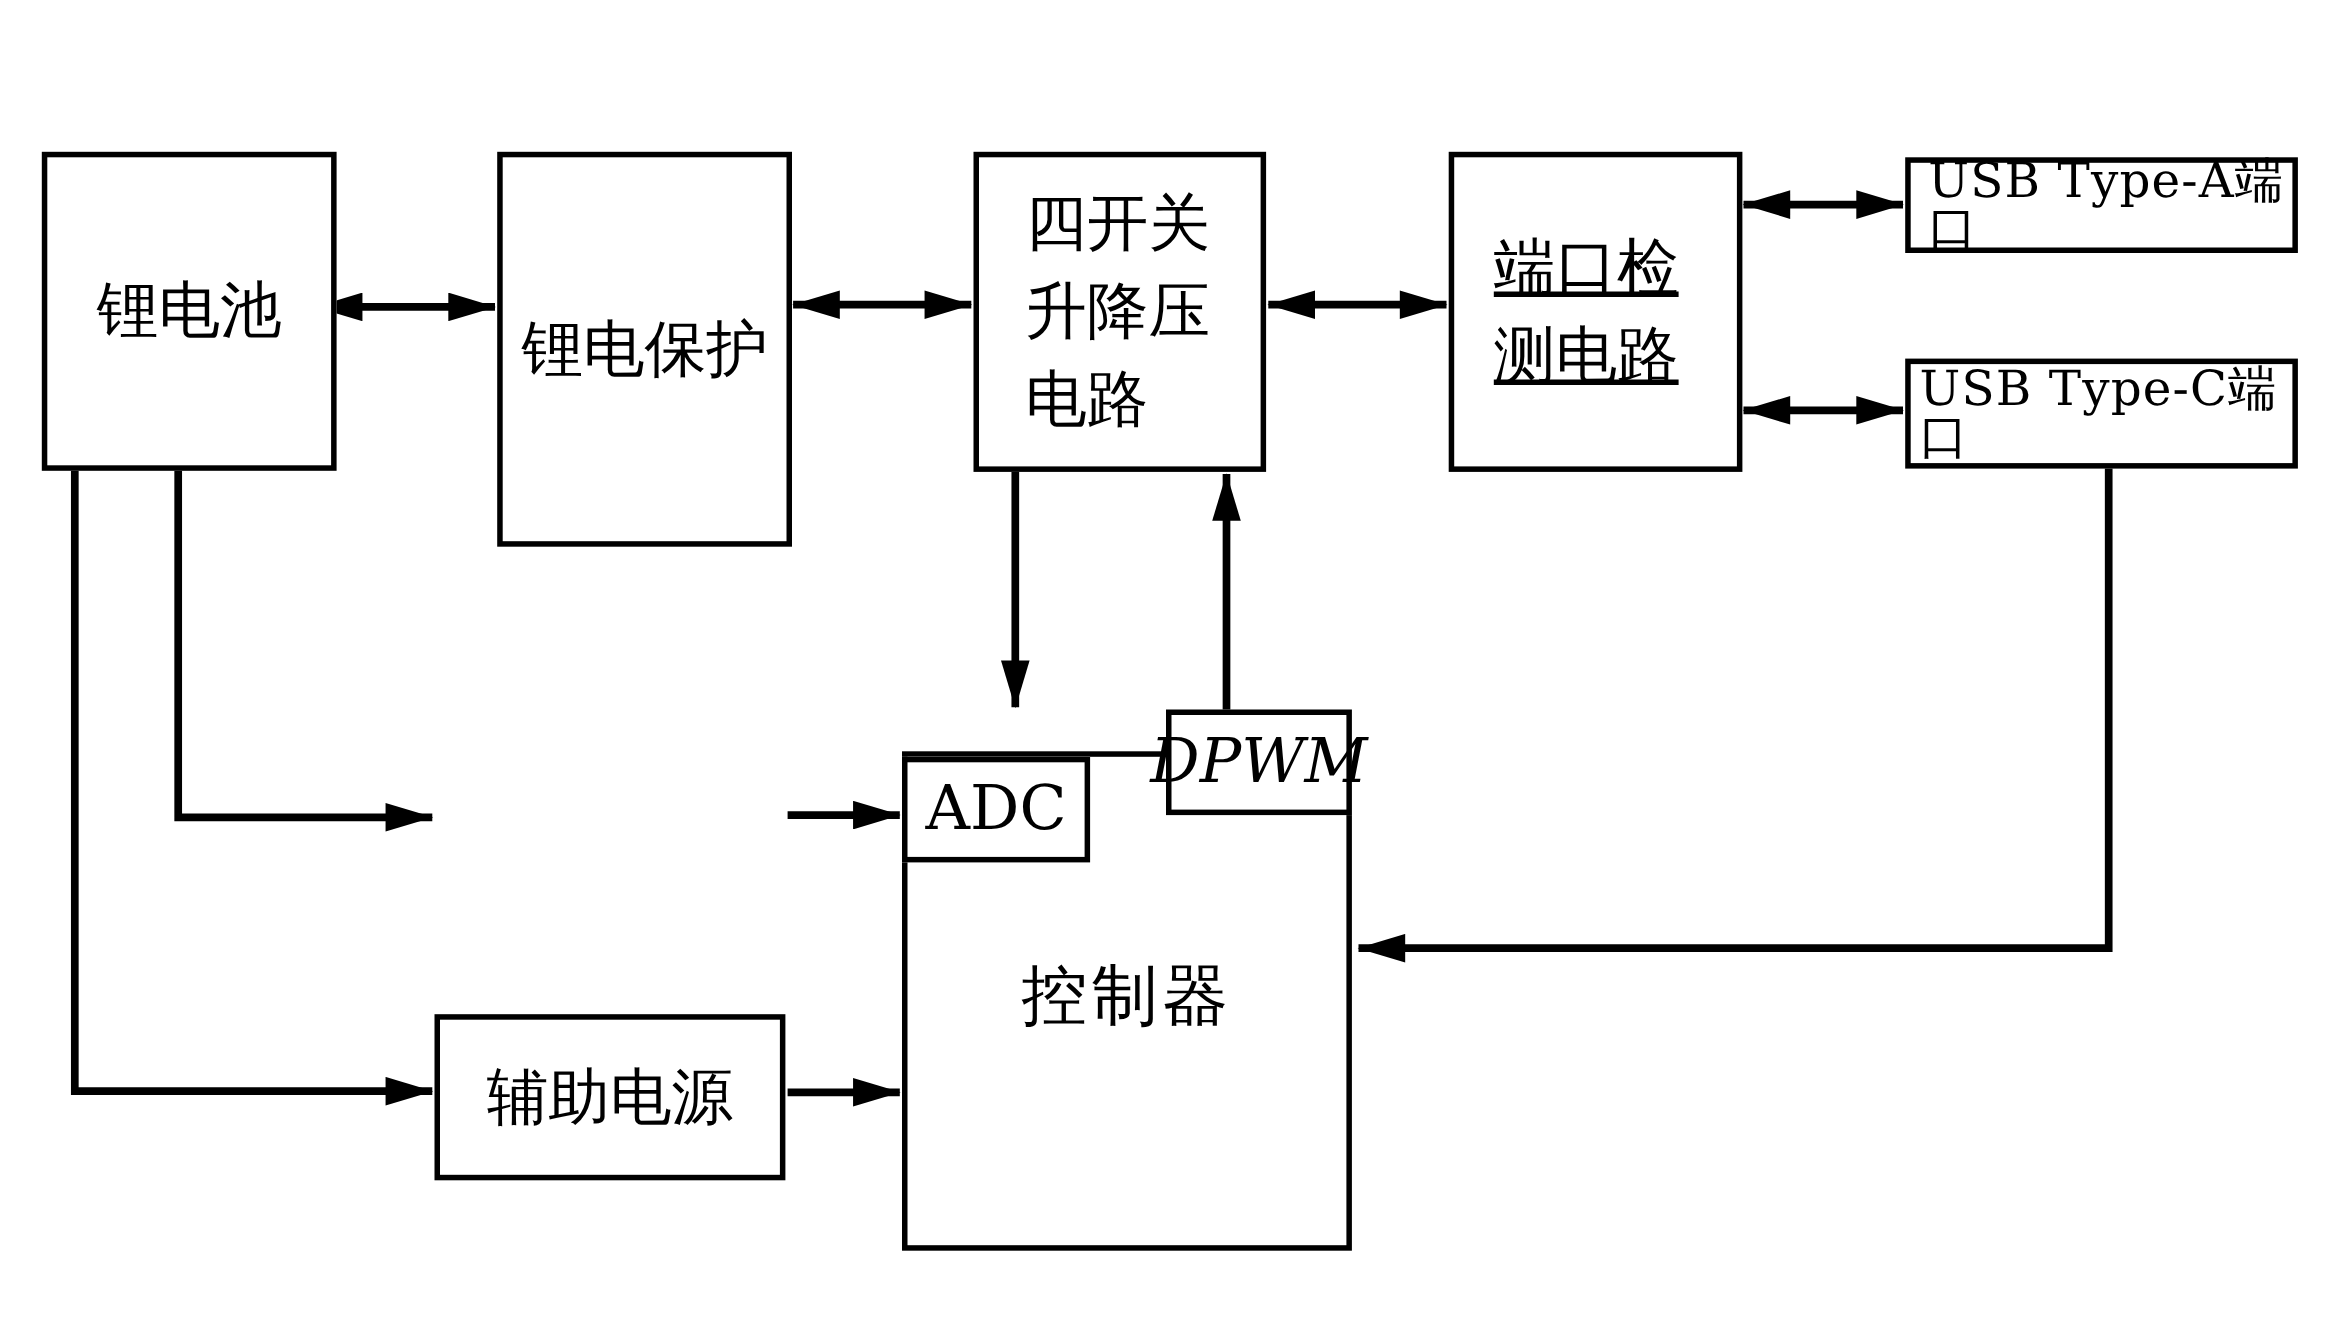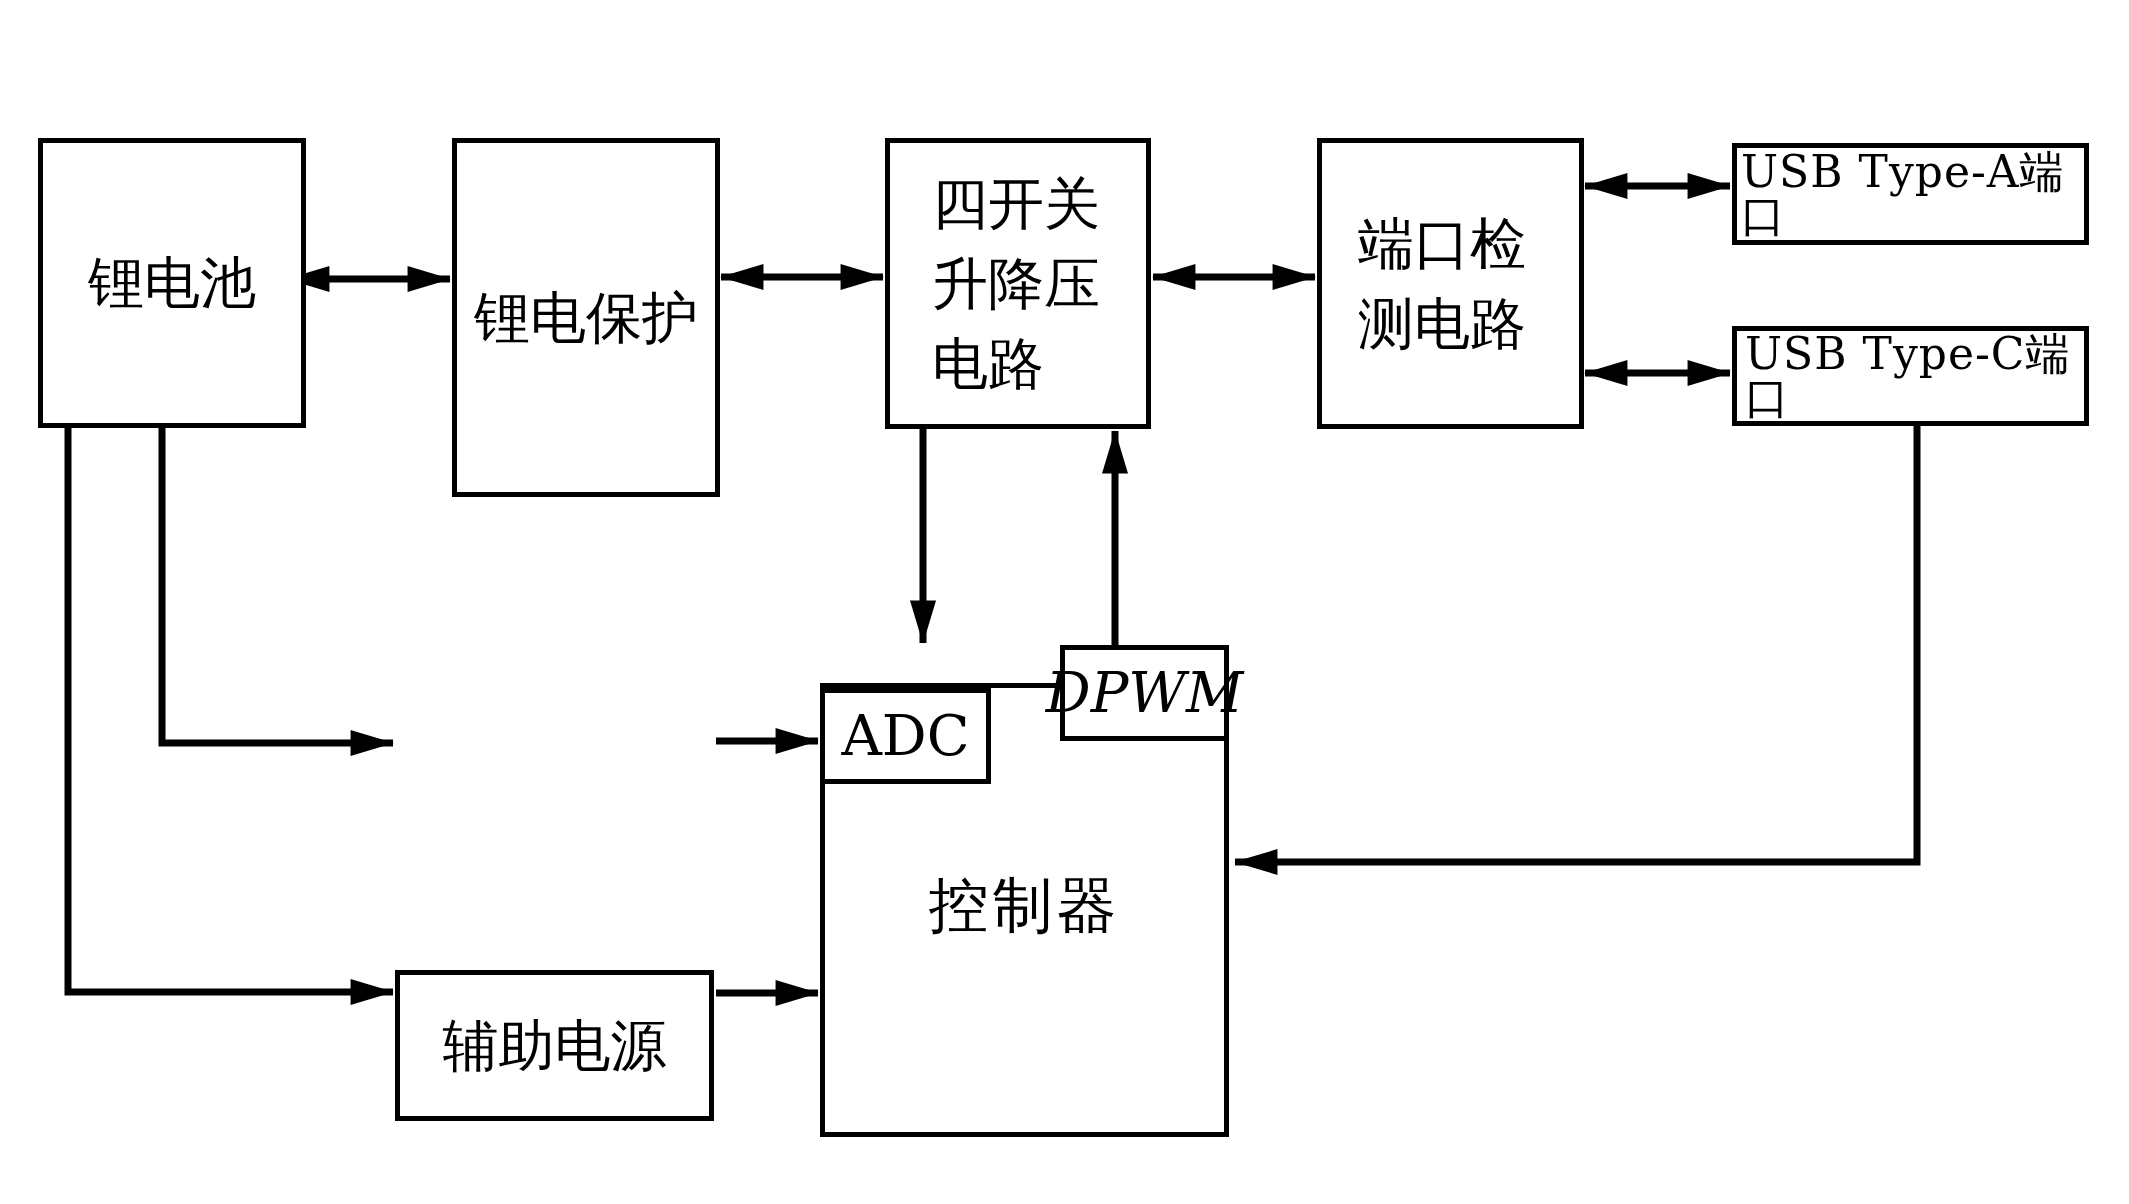--- a/index.html
+++ b/index.html
@@ -38,25 +38,25 @@
     line-height: 80px;
     color: #000000;
   }
   .block.align-left {
     justify-content: flex-start;
   }
   
   .b-battery     { left: 18px;   top: 138px; width: 268px; height: 290px; margin-left: 20px; }
   .b-protect     { left: 452px;  top: 138px; width: 268px; height: 359px; }
   .b-buckboost   { left: 885px;  top: 138px; width: 266px; height: 291px; padding-left: 42px; }
-  .b-portdetect  { left: 1317px; top: 138px; width: 267px; height: 291px; padding-left: 36px; }
-  .b-usba        { left: 1732px; top: 143px; width: 357px; height: 102px; padding-left: 4px; }
+  .b-portdetect  { left: 1317px; top: 138px; width: 267px; height: 291px; padding-left: 36px; text-decoration: underline; }
+  .b-usba        { left: 1732px; top: 143px; width: 357px; height: 87px; padding-left: 16px; }
   .b-usbc        { left: 1732px; top: 326px; width: 357px; height: 100px; padding-left: 8px; }
   .b-temp        { left: 395px;  top: 672px; width: 319px; height: 151px; }
-  .b-aux         { left: 395px;  top: 922px; width: 319px; height: 151px; margin-top: 48px; }
+  .b-aux         { left: 395px;  top: 922px; width: 319px; height: 151px; }
   .b-controller  { left: 820px;  top: 683px; width: 409px; height: 454px; }
   .b-adc         { left: 820px;  top: 645px; width: 171px; height: 96px; margin-top: 43px; }
   .b-dpwm        { left: 1060px; top: 645px; width: 169px; height: 96px; font-style: italic; }
 
   .b-usba .lbl, .b-usbc .lbl {
     font-size: 44px;
     line-height: 44px;
     letter-spacing: 1px;
   }
   .b-adc .lbl, .b-dpwm .lbl {

